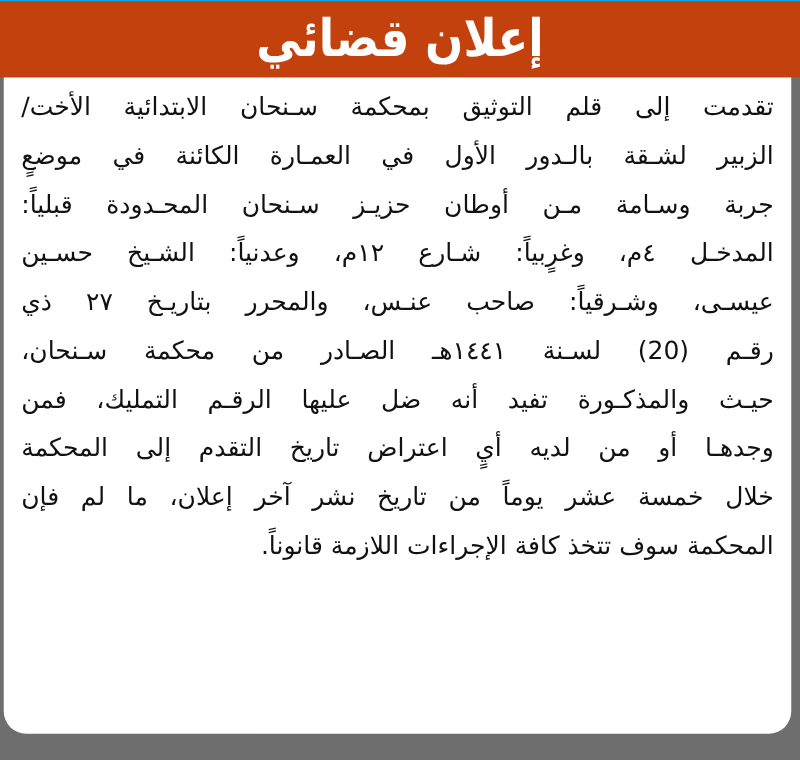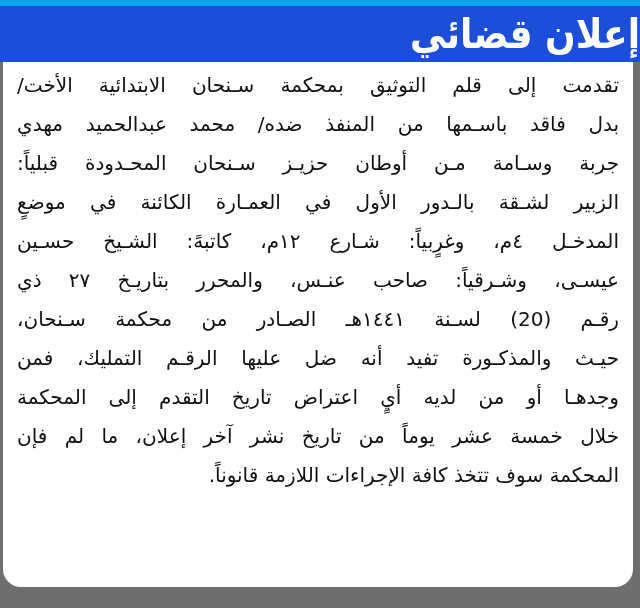--- a/index.html
+++ b/index.html
@@ -13,26 +13,26 @@
       position: relative;
       overflow: hidden;
       font-family: "DejaVu Sans", sans-serif;
     }
     .header {
       position: absolute;
       left: 0;
       top: 0;
       width: 640px;
       height: 62px;
-      background: #1d4ed8;
-      border-top: 6px solid #0ea5e9;
+      background: #c2410c;
+      border-top: 1px solid #0ea5e9;
       box-sizing: border-box;
       display: flex;
       align-items: center;
-      justify-content: flex-end;
+      justify-content: center;
     }
     .header-title {
       color: #ffffff;
       font-family: "DejaVu Sans", sans-serif;
       font-weight: bold;
       font-size: 36px;
       line-height: 1;
       letter-spacing: 0;
       direction: rtl;
       transform: scaleY(1.15);
@@ -72,24 +72,23 @@
 </head>
 <body>
 
 <div class="header">
   <span class="header-title">إعلان قضائي</span>
 </div>
 
 <div class="panel">
   <div class="notice-body">
     <span class="notice-line">تقدمت إلى قلم التوثيق بمحكمة سـنحان الابتدائية الأخت/</span>
-    <span class="notice-line">بدل فاقد باسـمها من المنفذ ضده/ محمد عبدالحميد مهدي</span>
+    <span class="notice-line">الزبير لشـقة بالـدور الأول في العمـارة الكائنة في موضعٍ</span>
     <span class="notice-line">جربة وسـامة مـن أوطان حزيـز سـنحان المحـدودة قبلياً:</span>
-    <span class="notice-line">الزبير لشـقة بالـدور الأول في العمـارة الكائنة في موضعٍ</span>
-    <span class="notice-line">المدخـل ٤م، وغرٍبياً: شـارع ١٢م، كاتبهً: الشـيخ حسـين</span>
+    <span class="notice-line">المدخـل ٤م، وغرٍبياً: شـارع ١٢م، وعدنياً: الشـيخ حسـين</span>
     <span class="notice-line">عيسـى، وشـرقياً: صاحب عنـس، والمحرر بتاريـخ ٢٧ ذي</span>
     <span class="notice-line">رقـم (20) لسـنة ١٤٤١هـ الصـادر من محكمة سـنحان،</span>
     <span class="notice-line">حيـث والمذكـورة تفيد أنه ضل عليها الرقـم التمليك، فمن</span>
     <span class="notice-line">وجدهـا أو من لديه أيٍ اعتراض تاريخ التقدم إلى المحكمة</span>
     <span class="notice-line">خلال خمسة عشر يوماً من تاريخ نشر آخر إعلان، ما لم فإن</span>
     <span class="notice-line last">المحكمة سوف تتخذ كافة الإجراءات اللازمة قانوناً.</span>
   </div>
 </div>
 
 </body></html>

